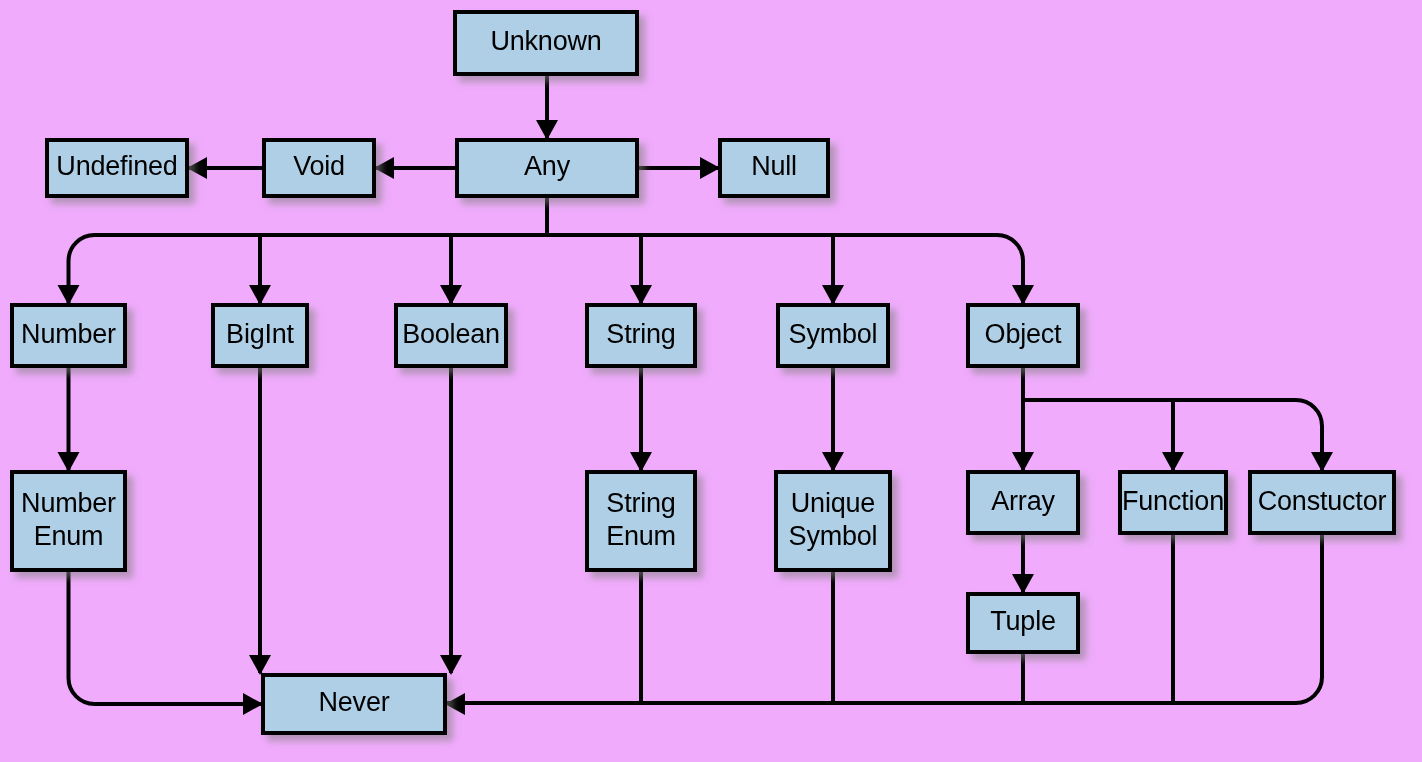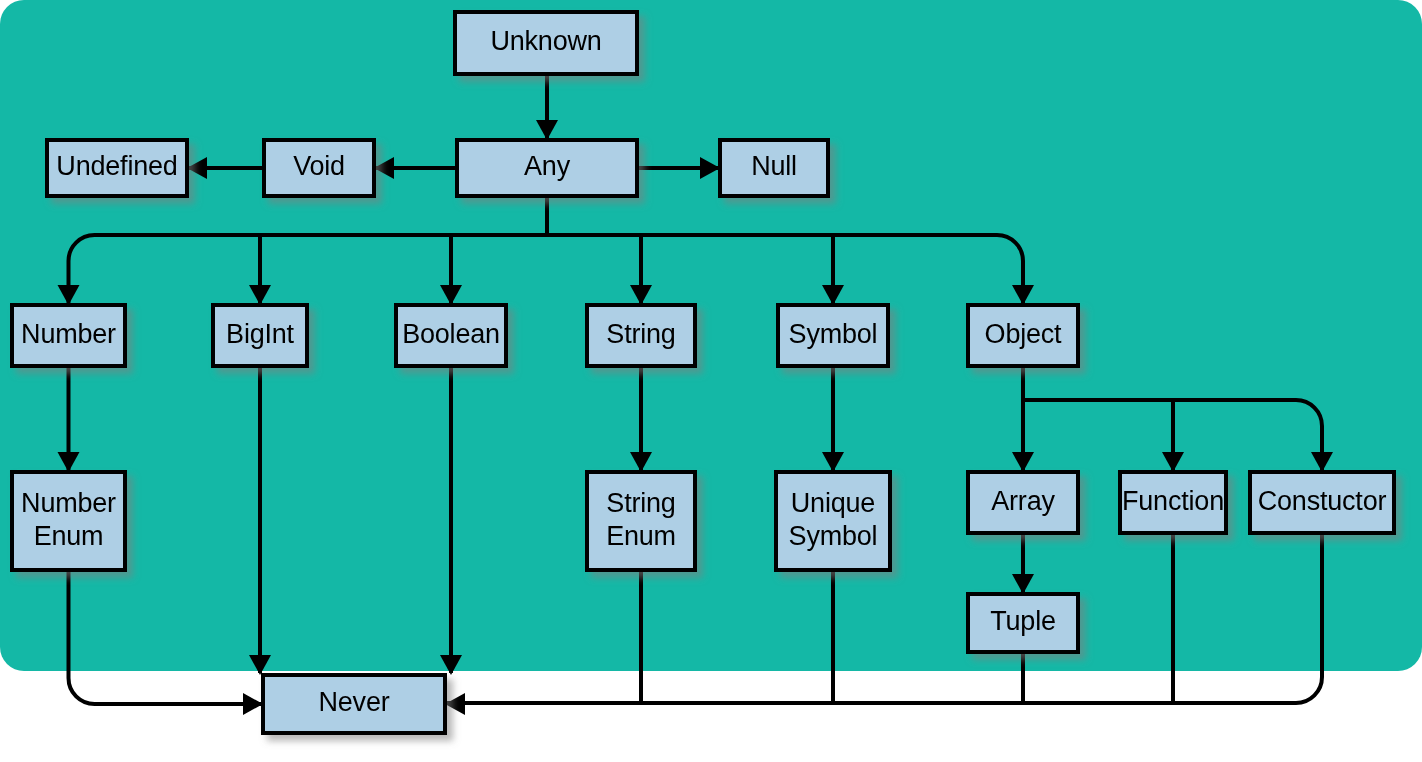--- a/index.html
+++ b/index.html
@@ -9,23 +9,22 @@
   }
   body {
     width: 1422px;
     height: 762px;
     font-family: "Liberation Sans", sans-serif;
     overflow: hidden;
   }
   #diagram-root {
     position: relative;
     width: 1422px;
-    height: 671px;
-    background: #14b8a6;
-    border-radius: 24px;
+    height: 762px;
+    background: #f0abfc;
   }
   svg#type-hierarchy-diagram {
     display: block;
     width: 1422px;
     height: 762px;
   }
   .node-box {
     stroke: #000000;
     stroke-width: 4;
   }

